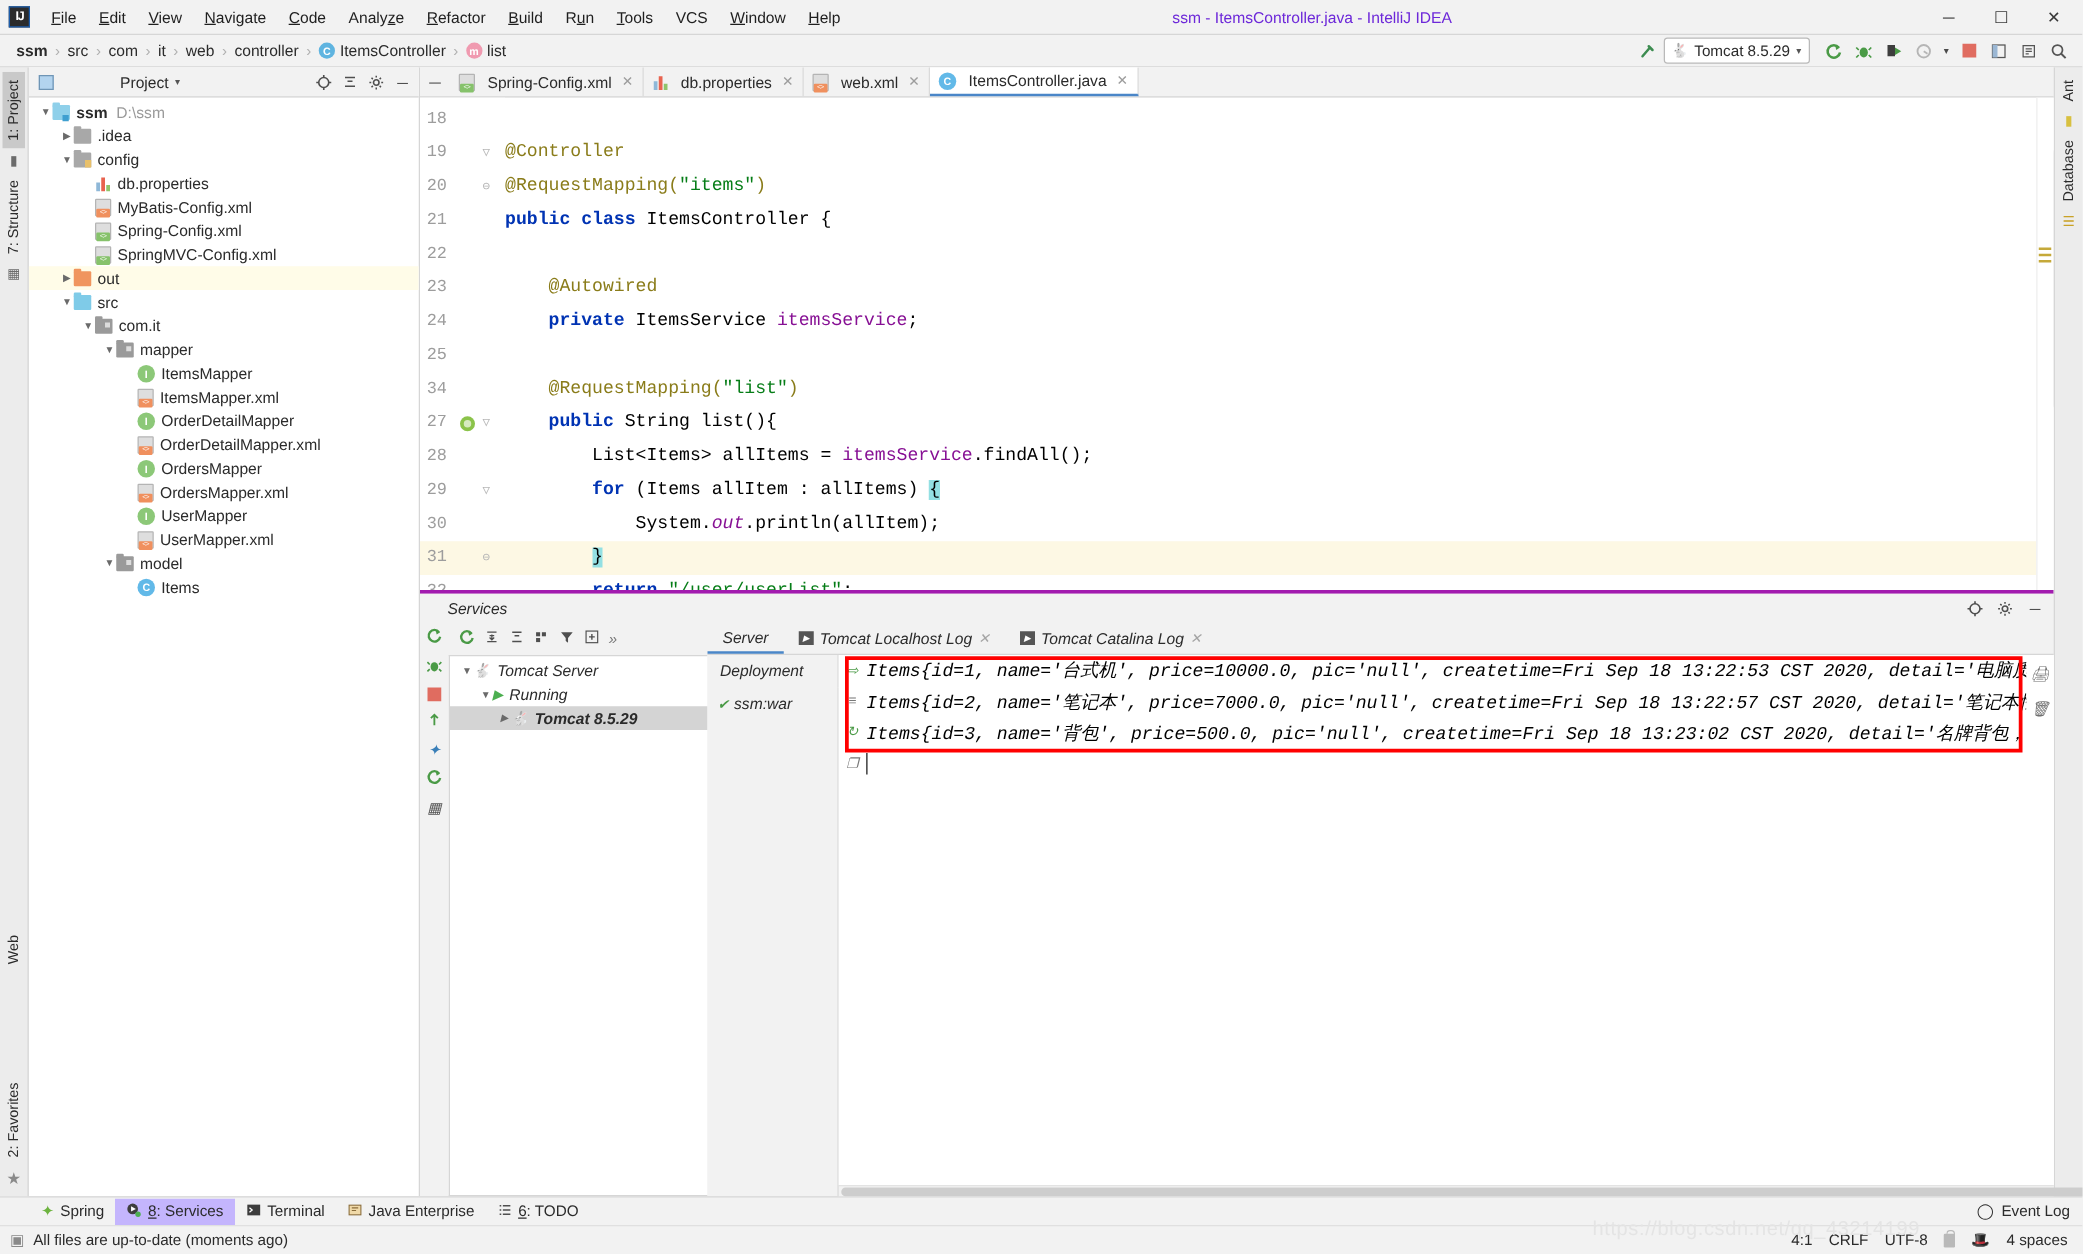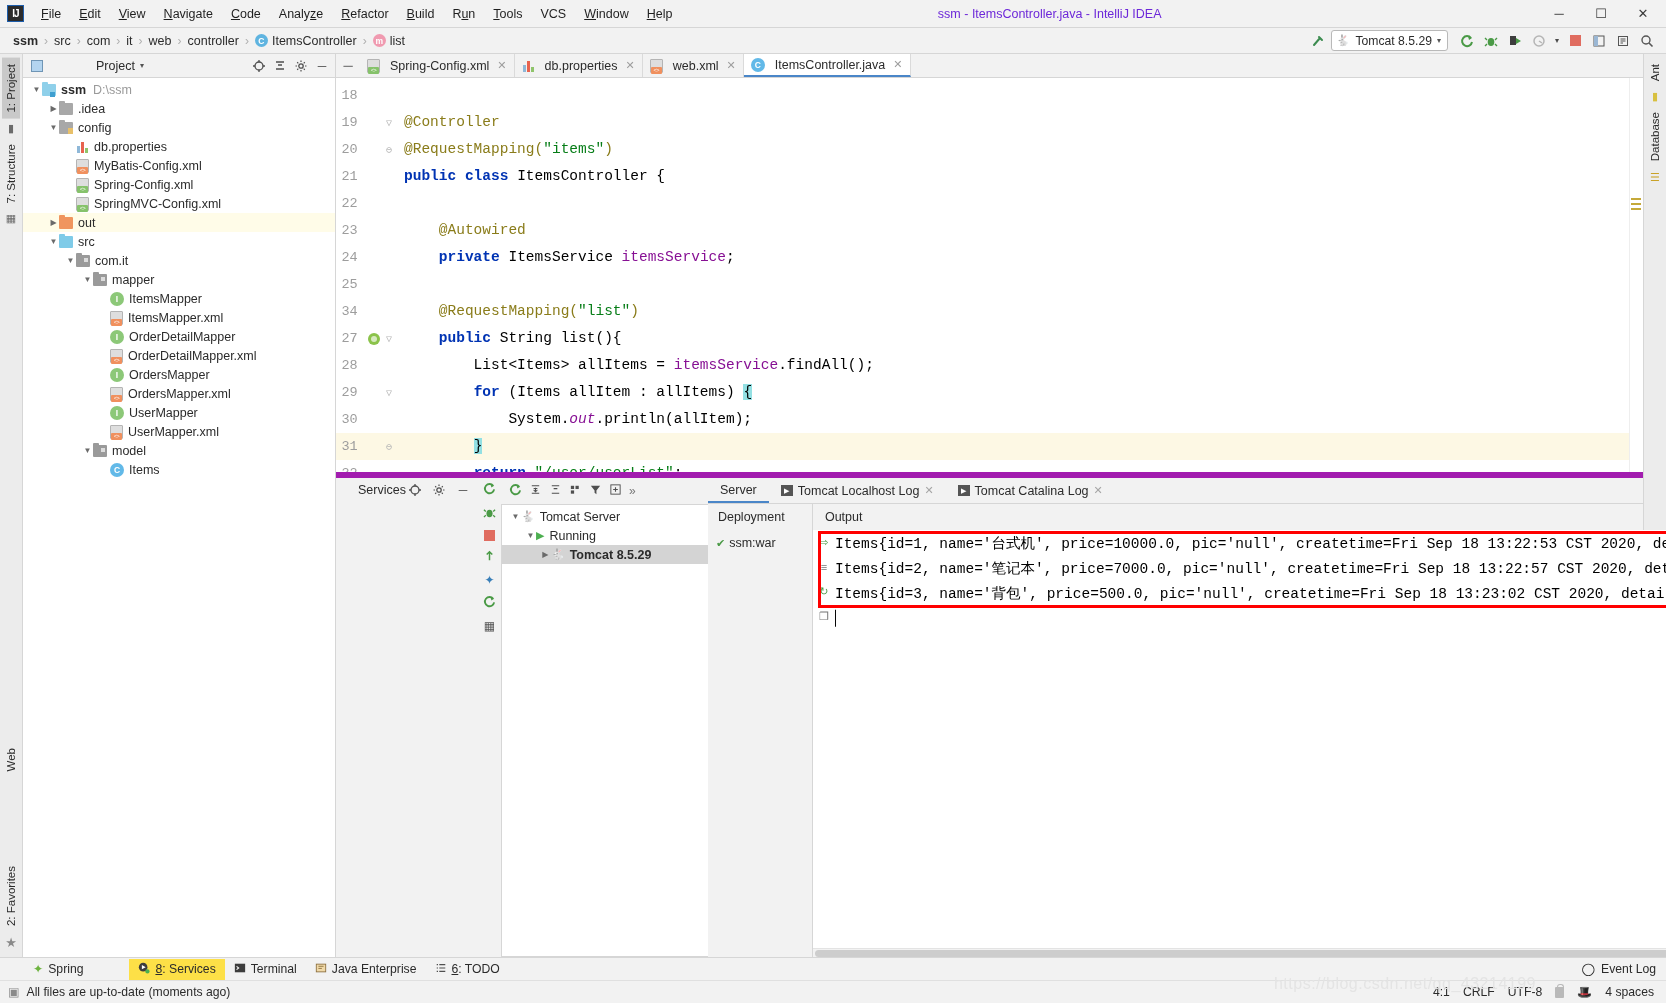--- a/index.html
+++ b/index.html
@@ -206,21 +206,21 @@
   .brace-hl { background: #93e0e3; }
   .code-rail { width: 14px; background: #fff; flex: none; border-left: 1px solid #eee; position: relative; }
   .rail-marks { position: absolute; right: 2px; top: 120px; }
   .rail-mark { width: 10px; height: 2px; background: #c5a93a; margin-bottom: 3px; }
   .vscroll {
     position: absolute; right: 0; top: 40px; width: 8px; height: 210px;
     background: #cfcfcf; border-radius: 4px;
   }
 
   
-  .services { flex: none; display: flex; flex-direction: row; background: #f2f2f2; border-top: 6px solid #a21caf; }
+  .services { flex: none; display: flex; flex-direction: column; background: #f2f2f2; border-top: 3px solid #a21caf; font-style: italic; }
   .svc-head {
     height: 23px; display: flex; align-items: center; padding: 0 6px 0 22px;
     font-size: 12.5px; background: #f2f2f2;
   }
   .svc-head-right { margin-left: auto; display: flex; align-items: center; gap: 6px; }
   .svc-body { flex: 1; display: flex; min-height: 0; }
   .svc-toolstrip {
     width: 23px; background: #f2f2f2; display: flex; flex-direction: column;
     align-items: center; padding-top: 4px; gap: 8px; flex: none;
   }
@@ -271,21 +271,21 @@
     position: relative; flex: none;
   }
   .hscroll .thumb { position: absolute; left: 2px; top: 1px; height: 7px; width: 1135px; background: #cdcdcd; border-radius: 4px; }
 
   
   .toolbtns {
     height: 23px; background: #f2f2f2; display: flex; align-items: center;
     border-top: 1px solid #d6d6d6; font-size: 12.2px; flex: none; padding-left: 24px;
   }
   .tbtn { display: flex; align-items: center; gap: 5px; padding: 2px 9px; height: 21px; }
-  .tbtn.sel { background: #fde047; margin-left: 37px; }
+  .tbtn.sel { background: #c4b5fd; }
   .tbtn u { text-decoration: underline; }
   .tbtn-right { margin-left: auto; display: flex; align-items: center; gap: 6px; padding-right: 10px; }
   .statusbar {
     height: 23px; background: #f2f2f2; display: flex; align-items: center;
     font-size: 12.2px; color: #2b2b2b; flex: none; padding-left: 8px;
     border-top: 1px solid #e0e0e0; position: relative;
   }
   .status-right { margin-left: auto; display: flex; align-items: center; gap: 13px; padding-right: 12px; }
   .watermark {
     position: absolute; right: 130px; top: -6px; font-size: 16px;
@@ -854,21 +854,20 @@
               <div class="svc-dep-col">
                 <div class="dep-hdr">Deployment</div>
                 <div class="dep-list">
                   <div class="dep-item">
                     <span class="chk">✔</span>
                     <span>ssm:war</span>
                   </div>
                 </div>
               </div>
               <div class="svc-out-col">
-                <div class="out-hdr">Output</div>
                 <div class="console-wrap">
                   <div class="console-gutter">
                     <span style="color:#4a9a46;">⇨</span>
                     <span style="color:#777;">≡</span>
                     <span style="color:#4a9a46;">↻</span>
                     <span style="color:#777;">❐</span>
                   </div>
                   <div class="console" id="console"><div>Items{id=1, name='台式机', price=10000.0, pic='null', createtime=Fri Sep 18 13:22:53 CST 2020, detail='电脑质量非常好!'</div><div>Items{id=2, name='笔记本', price=7000.0, pic='null', createtime=Fri Sep 18 13:22:57 CST 2020, detail='笔记本性能好，质量</div><div>Items{id=3, name='背包', price=500.0, pic='null', createtime=Fri Sep 18 13:23:02 CST 2020, detail='名牌背包，容量大质量</div><div class="caretline">▏</div></div>
                   <div class="redbox" id="redbox" style="left: 5px; top: 1px; width: 942px; height: 77px; border-color: rgb(255, 0, 0);"></div>
                   <div class="console-rail">

